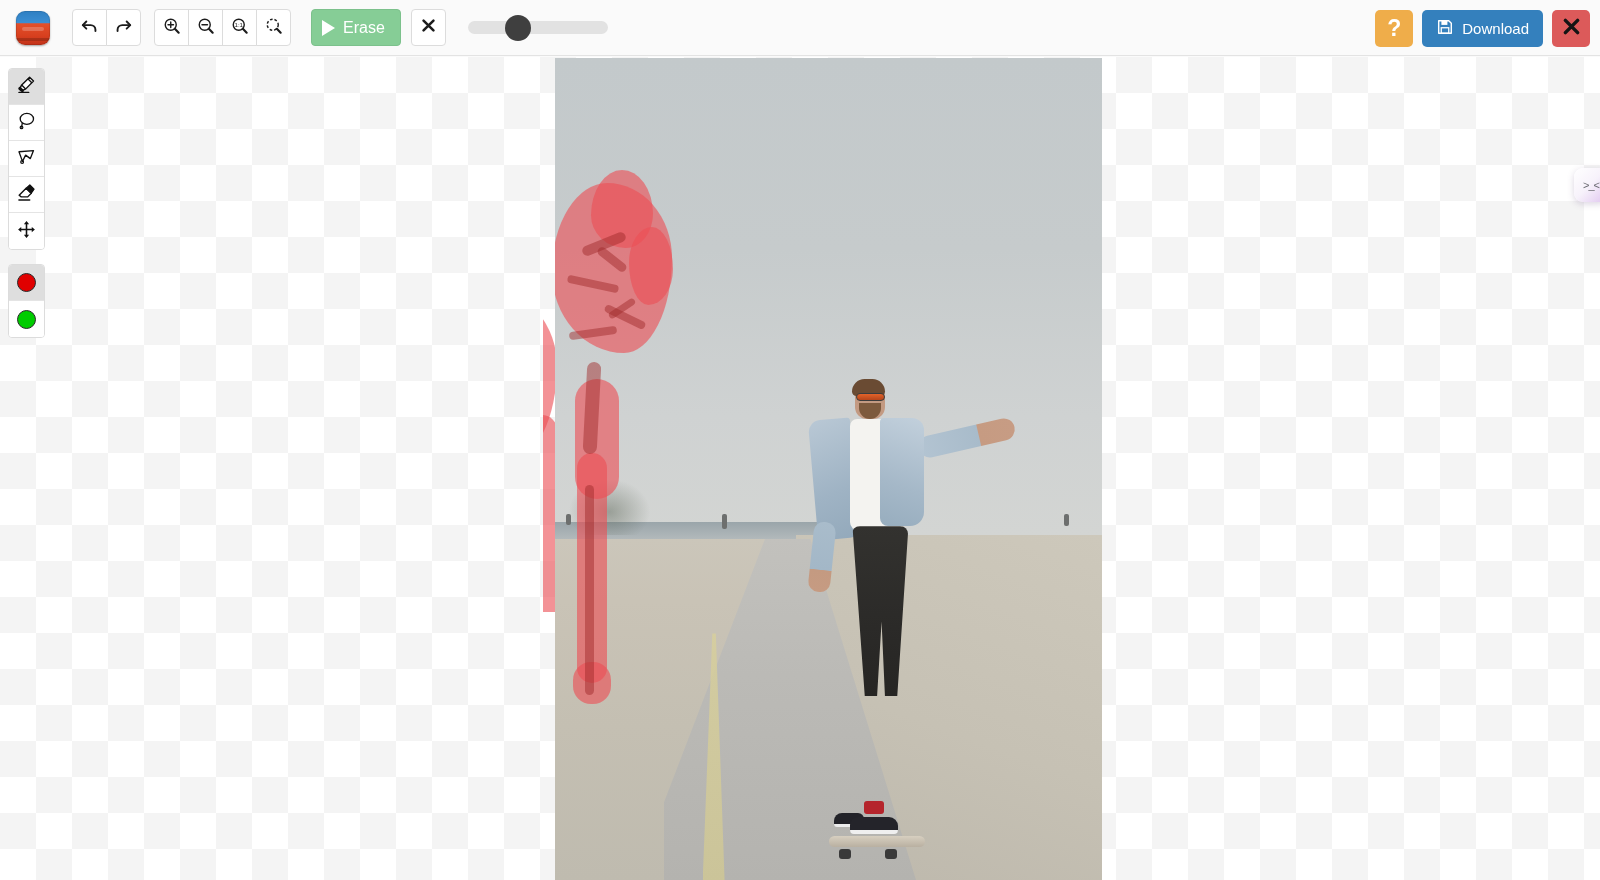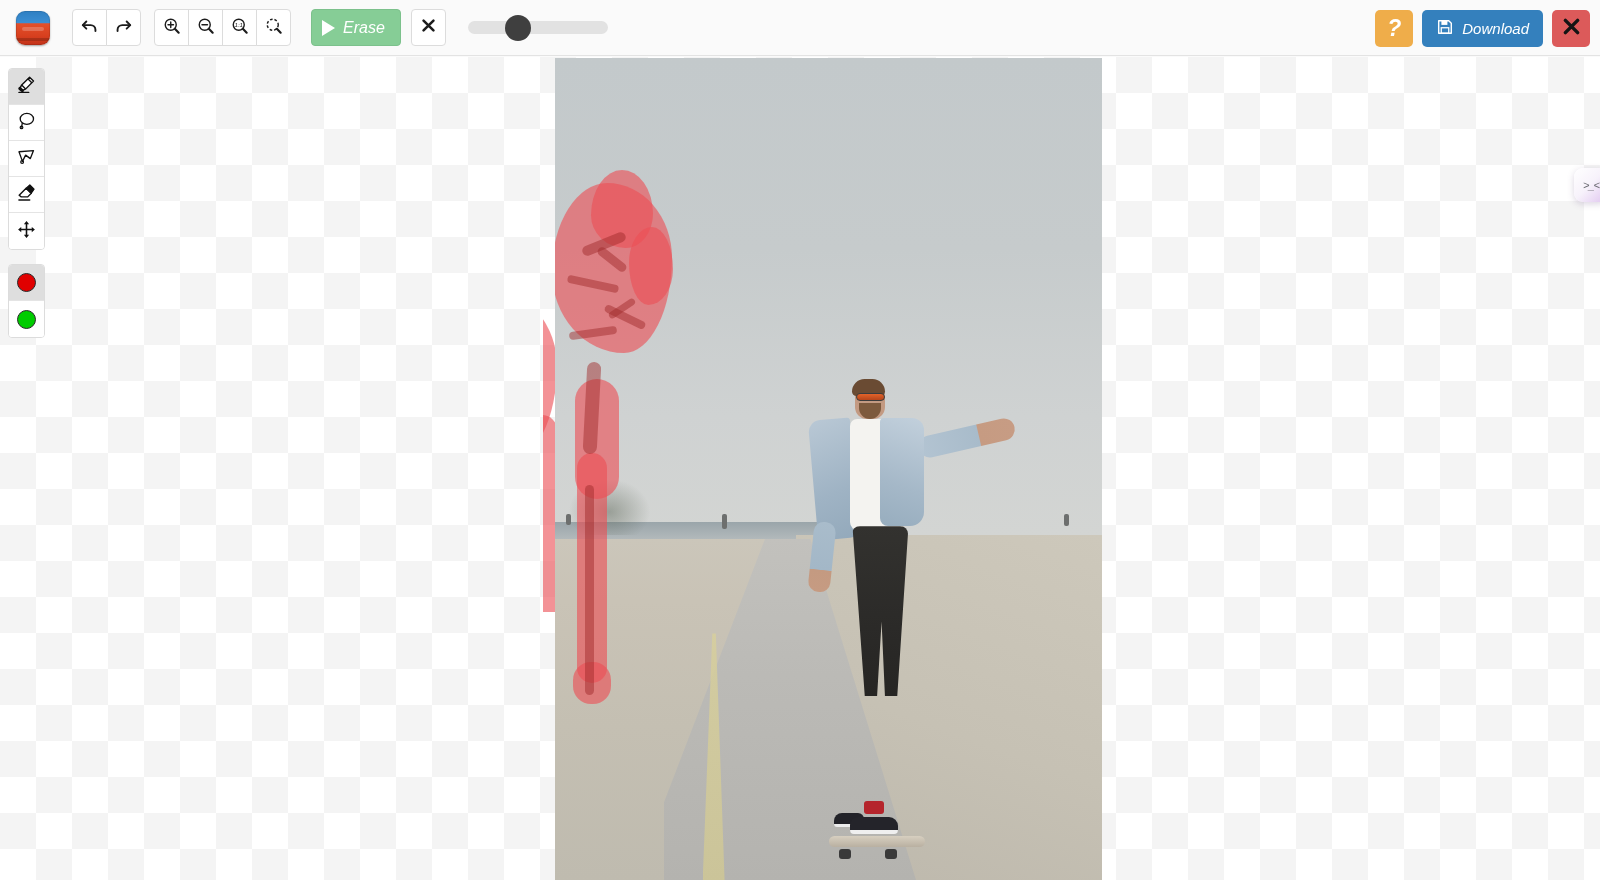--- a/index.html
+++ b/index.html
@@ -8,21 +8,20 @@
     overflow: hidden;
     font-family: "Liberation Sans", sans-serif;
     background: #ffffff;
   }
 
   
   .app {
     position: relative;
     width: 1600px; height: 880px;
     background: #fafafa;
-    font-style: italic;
   }
 
   
   .toolbar {
     position: absolute; top: 0; left: 0;
     width: 1600px; height: 56px;
     background: #fafafa;
     border-bottom: 1px solid #e3e3e3;
     display: flex; align-items: center;
     z-index: 30;

